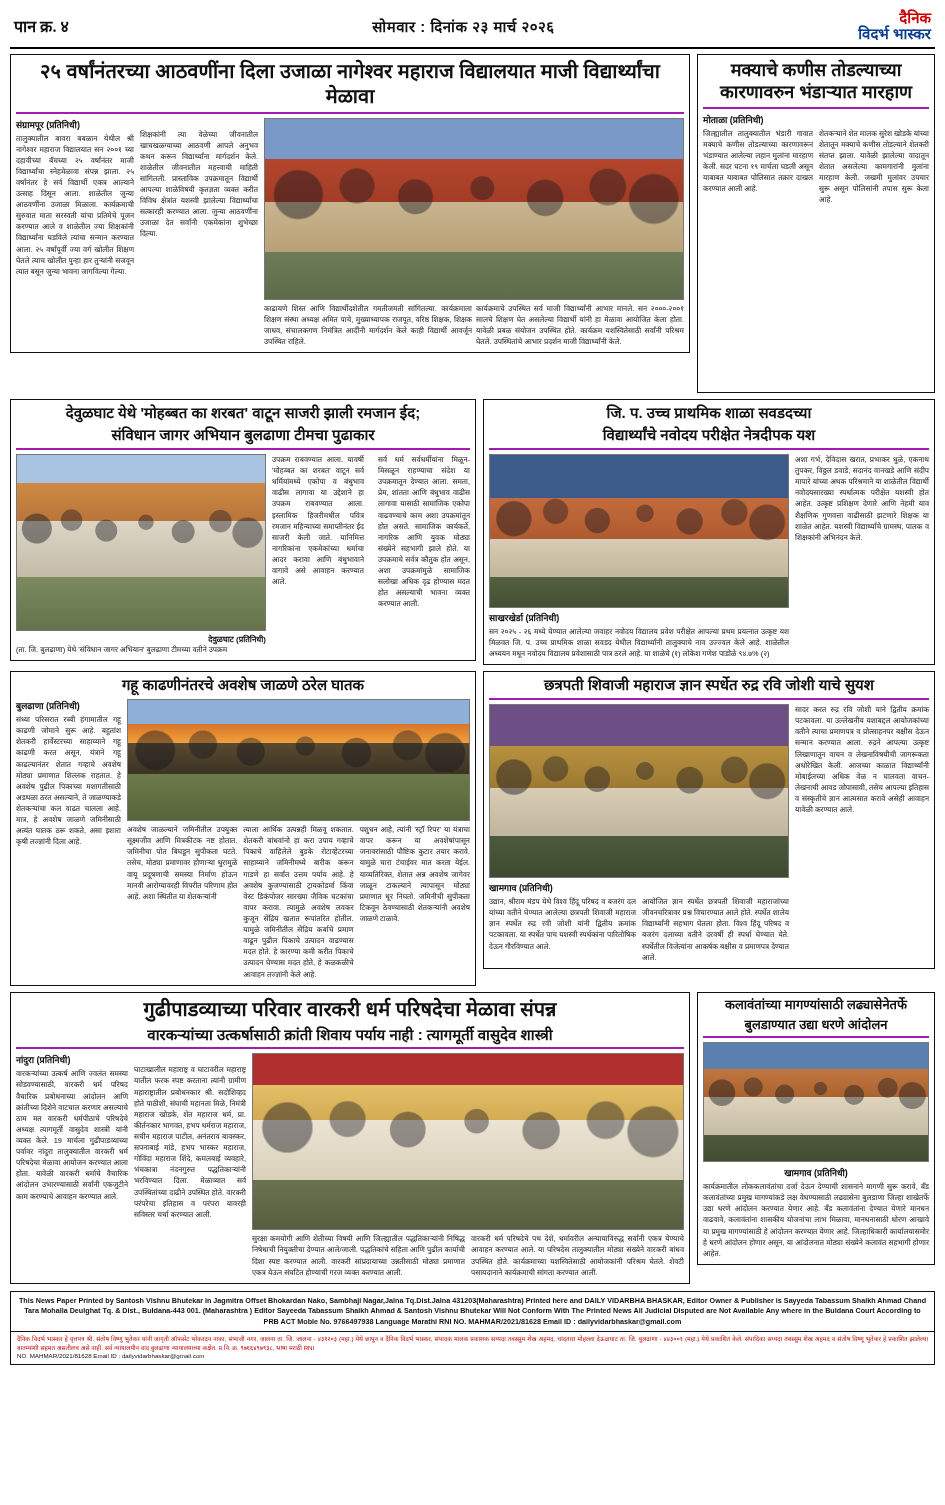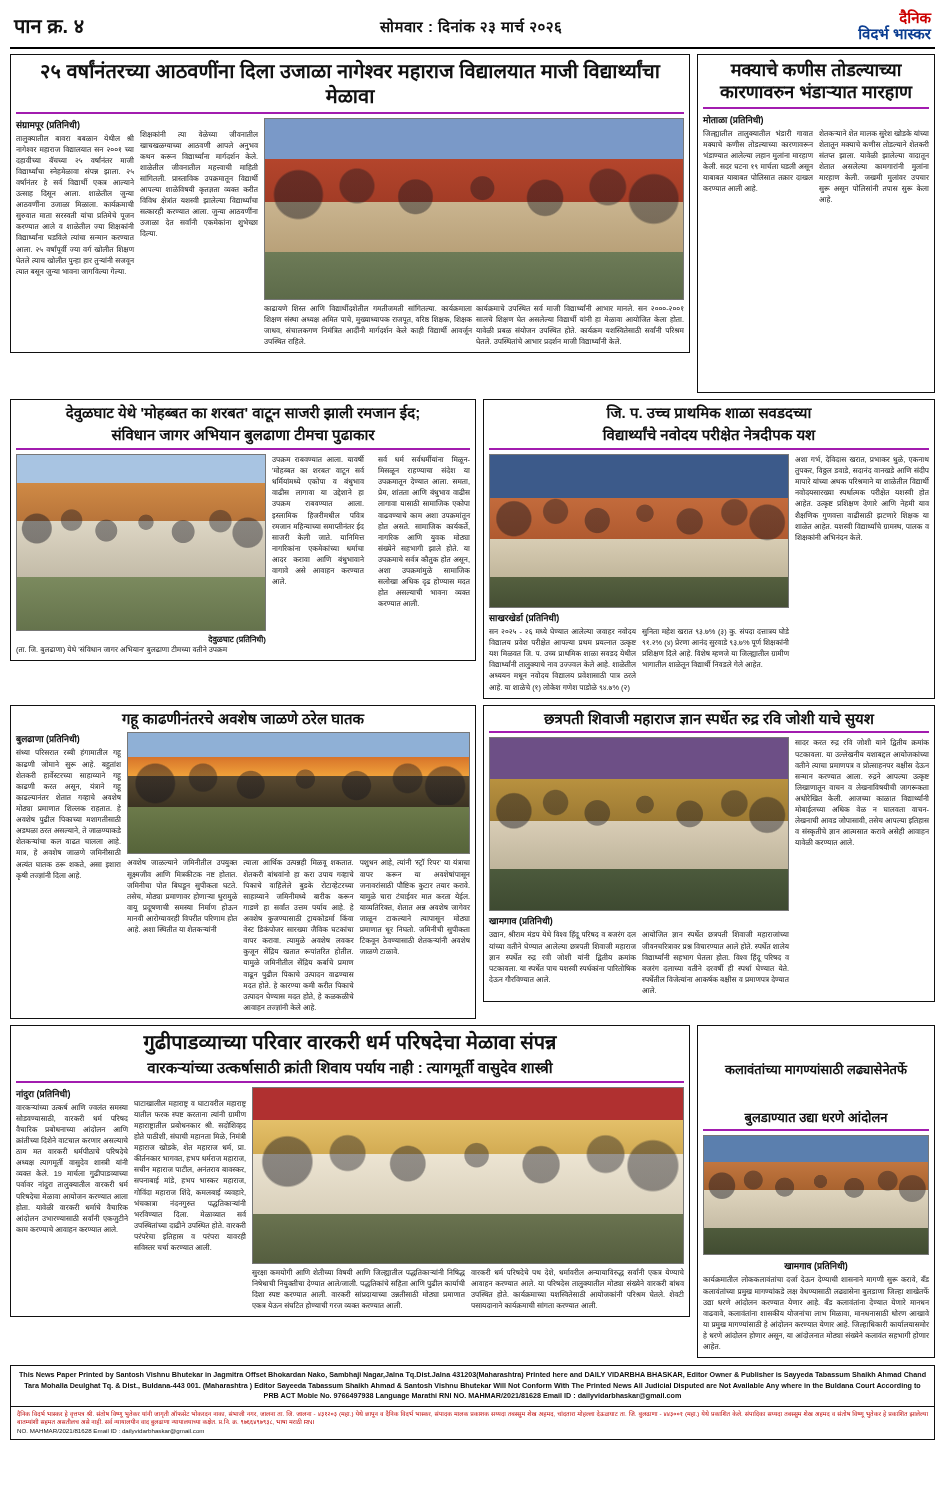--- a/index.html
+++ b/index.html
@@ -1,33 +1,33 @@
 <!DOCTYPE html>
 <html><head>
 <meta charset="utf-8">
 <style>
   html,body{margin:0;padding:0;background:#ffffff;}
   body{width:945px;font-family:"Liberation Sans",sans-serif;color:#111;}
   .page{width:945px;box-sizing:border-box;padding:8px 10px 6px 10px;}
 
   
   .masthead{display:flex;align-items:center;justify-content:space-between;border-bottom:2px solid #000;padding:2px 4px 5px 4px;}
-  .mast-left{font-size:20px;font-weight:bold;}
+  .mast-left{font-size:16px;font-weight:bold;font-family:Liberation Serif, serif;}
   .mast-center{font-size:15px;font-weight:bold;letter-spacing:.5px;}
   .mast-right{text-align:right;line-height:1.05;}
   .mast-right .m1{font-size:15px;color:#c00;font-weight:bold;}
   .mast-right .m2{font-size:15px;color:#0b3d91;font-weight:bold;}
 
   
   .block{border:1.4px solid #111;margin-top:6px;padding:4px 5px 5px 5px;box-sizing:border-box;}
   .headline{font-weight:bold;line-height:1.25;text-align:center;border-bottom:2px solid #a21caf;padding-bottom:3px;margin-bottom:4px;}
   .h-xl{font-size:20px;}
   .h-lg{font-size:18px;}
   .h-md{font-size:15px;}
-  .h-sm{font-size:13px;margin-top:32px;}
+  .h-sm{font-size:13px;}
   .dateline{font-size:9px;font-weight:bold;margin-bottom:2px;}
   .body-txt{font-size:7.4px;line-height:1.5;text-align:justify;color:#111;}
   .cap{font-size:8px;font-weight:bold;text-align:right;margin-top:2px;}
 
   
   .row{display:flex;gap:7px;align-items:stretch;}
   .flex1{flex:1;min-width:0;}
 
   
   .photo{position:relative;overflow:hidden;border:1px solid #777;background:#cfd6c8;}
@@ -145,23 +145,20 @@
         <div style="display:flex;gap:6px;">
           <div style="flex:0 0 300px;">
             <div class="photo ph-award" style="height:152px;">
               <div class="dots ov"></div>
             </div>
             <div class="dateline" style="margin-top:3px;">साखरखेर्डा (प्रतिनिधी)</div>
             <div style="display:flex;gap:6px;">
               <div style="flex:1;">
                   <div class="body-txt">सन २०२५ - २६ मध्ये घेण्यात आलेल्या जवाहर नवोदय विद्यालय प्रवेश परीक्षेत आपल्या प्रथम प्रयत्नात उत्कृष्ट यश मिळवत जि. प. उच्च प्राथमिक शाळा सवडद येथील विद्यार्थ्यांनी तालुक्याचे नाव उज्ज्वल केले आहे. शाळेतील अध्ययन मधून नवोदय विद्यालय प्रवेशासाठी पात्र ठरले आहे. या शाळेचे (१) लोकेश गणेश पाडोळे ९४.७% (२)</div>
                 </div>
-              <div style="flex:1;">
-                  <div class="body-txt">सुनिता महेश खरात ९३.७% (३) कु. संपदा दत्तात्रय घोडे ९१.२% (४) प्रेरणा आनंद सुरवाडे ९३.७% पूर्ण शिक्षकांनी प्रशिक्षण दिले आहे. विशेष म्हणजे या जिल्ह्यातील ग्रामीण भागातील शाळेतून विद्यार्थी निवडले गेले आहेत.</div>
-                </div>
             </div>
           </div>
           <div style="flex:1;">
               <div class="body-txt">अशा गर्भ, देविदास खरात, प्रभाकर धुळे, एकनाथ तुपकर, विठ्ठल डवाडे, सदानंद वानखडे आणि संदीप मापारे यांच्या अथक परिश्रमाने या शाळेतील विद्यार्थी नवोदयसारख्या स्पर्धात्मक परीक्षेत यशस्वी होत आहेत. उत्कृष्ट प्रशिक्षण देणारे आणि नेहमी याव शैक्षणिक गुणवत्ता वाढीसाठी झटणारे शिक्षक या शाळेत आहेत. यशस्वी विद्यार्थ्यांचे ग्रामस्थ, पालक व शिक्षकांनी अभिनंदन केले.</div>
             </div>
         </div>
       </div>
     </div>
   </div>
 

